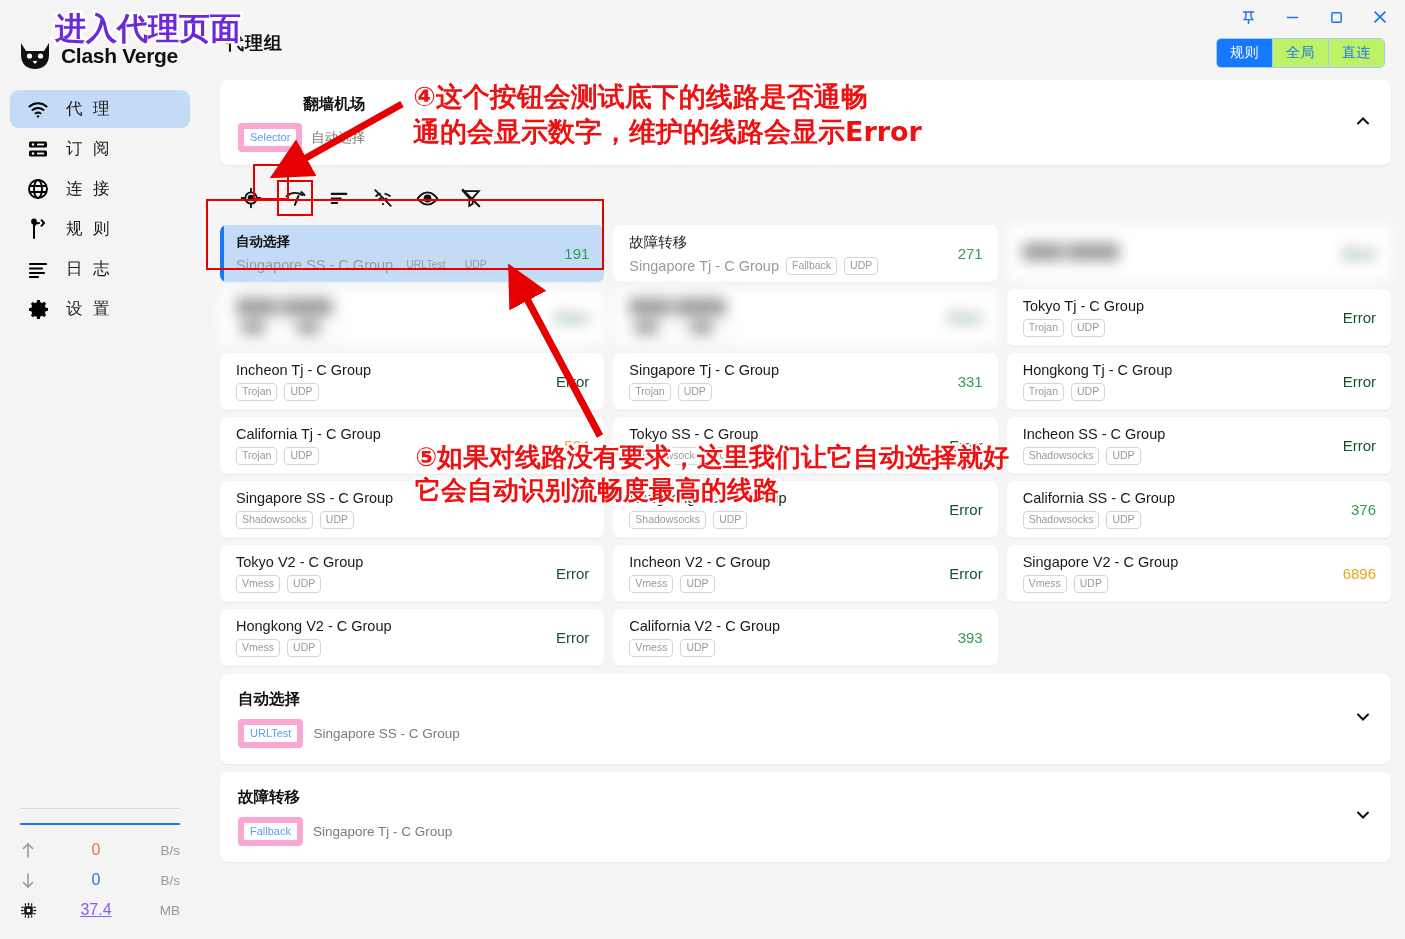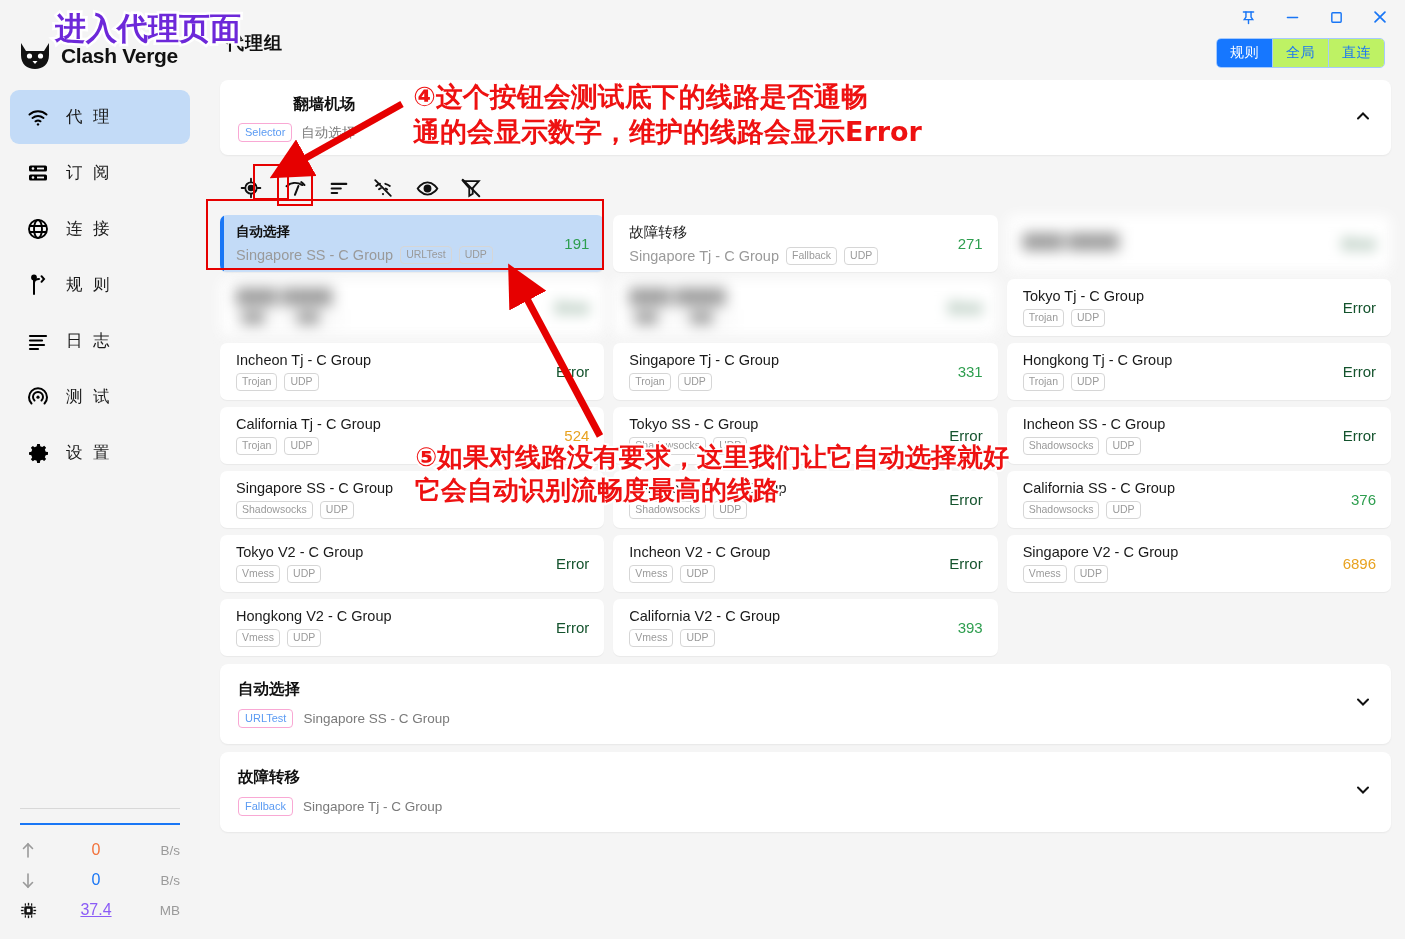--- a/index.html
+++ b/index.html
@@ -22,21 +22,21 @@
   .brand {
     display: flex; align-items: center; gap: 9px;
     padding: 32px 0 0 18px; height: 80px;
   }
   .brand-logo { width: 34px; height: 30px; flex: 0 0 34px; }
   .brand-name { font-size: 21px; font-weight: bold; color: #111; letter-spacing: -0.3px; }
 
   .nav { margin-top: 10px; }
   .nav-item {
     display: flex; align-items: center;
-    height: 54px; margin: 0 10px 2px 10px;
+    height: 38px; margin: 0 10px 2px 10px;
     border-radius: 9px; cursor: pointer;
   }
   .nav-item.active { background: #c3dbf7; }
   .nav-icon {
     width: 56px; display: flex; align-items: center; justify-content: center;
     color: #000;
   }
   .nav-label {
     font-size: 16.5px; color: #1a1a1a; letter-spacing: 3px;
     font-family: "Liberation Sans", "DejaVu Sans", sans-serif;
@@ -96,21 +96,21 @@
     margin-bottom: 8px;
   }
   .group-head {
     display: flex; align-items: center; justify-content: space-between;
     padding: 14px 18px 13px 18px; cursor: pointer; text-align: right;
   }
   .group-head-l { display: flex; flex-direction: column; gap: 8px; }
   .group-name { font-size: 15.5px; font-weight: bold; color: #111; }
   .group-sub { display: flex; align-items: center; gap: 9px; }
   .chip {
-    border: 1px solid #f9a8d4; color: #5b9bf3; border-radius: 4px;
+    border: 6px solid #f9a8d4; color: #5b9bf3; border-radius: 4px;
     font-size: 11px; padding: 1px 6px 2px 6px; line-height: 14px;
     font-family: "Liberation Sans", sans-serif;
   }
   .group-sub-now { font-size: 13.5px; color: #7a7a7a; }
   .chev { color: #111; font-size: 16px; }
 
   
   .toolbar {
     display: flex; align-items: center; gap: 10px;
     padding: 8px 0 10px 14px;
@@ -261,30 +261,20 @@
           <svg width="24" height="24" viewBox="0 0 24 24" stroke="currentColor" stroke-width="2.2" stroke-linecap="round">
             <path d="M4 7h16"></path>
               <path d="M4 11.5h12"></path>
               <path d="M4 16h14"></path>
               <path d="M4 20h8"></path>
           </svg>
         </span>
         <span class="nav-label">日 志</span>
       </div>
 
-      <div class="nav-item">
-        <span class="nav-icon">
-          <svg width="24" height="24" viewBox="0 0 24 24" fill="none" stroke="currentColor" stroke-width="2" stroke-linecap="round">
-            <path d="M18.5 18.5a9 9 0 1 0-13 0"></path>
-              <path d="M15.5 15.5a5 5 0 1 0-7 0"></path>
-            <circle cx="12" cy="12.2" r="1.6" fill="currentColor" stroke="none"></circle>
-          </svg>
-        </span>
-        <span class="nav-label">测 试</span>
-      </div>
 
       <div class="nav-item">
         <span class="nav-icon">
           <svg width="23" height="23" viewBox="0 0 24 24" fill="currentColor">
             <path d="M12 8.2a3.8 3.8 0 1 0 0 7.6 3.8 3.8 0 0 0 0-7.6zm0 2.2a1.6 1.6 0 1 1 0 3.2 1.6 1.6 0 0 1 0-3.2z"></path>
             <path d="M10.6 2h2.8l.45 2.4 2.1.9 2-1.35 2 2-1.35 2 .9 2.1 2.4.45v2.8l-2.4.45-.9 2.1 1.35 2-2 2-2-1.35-2.1.9L13.4 22h-2.8l-.45-2.4-2.1-.9-2 1.35-2-2 1.35-2-.9-2.1L2.1 13.4v-2.8l2.4-.45.9-2.1-1.35-2 2-2 2 1.35 2.1-.9z"></path>
           </svg>
         </span>
         <span class="nav-label">设 置</span>
       </div>

